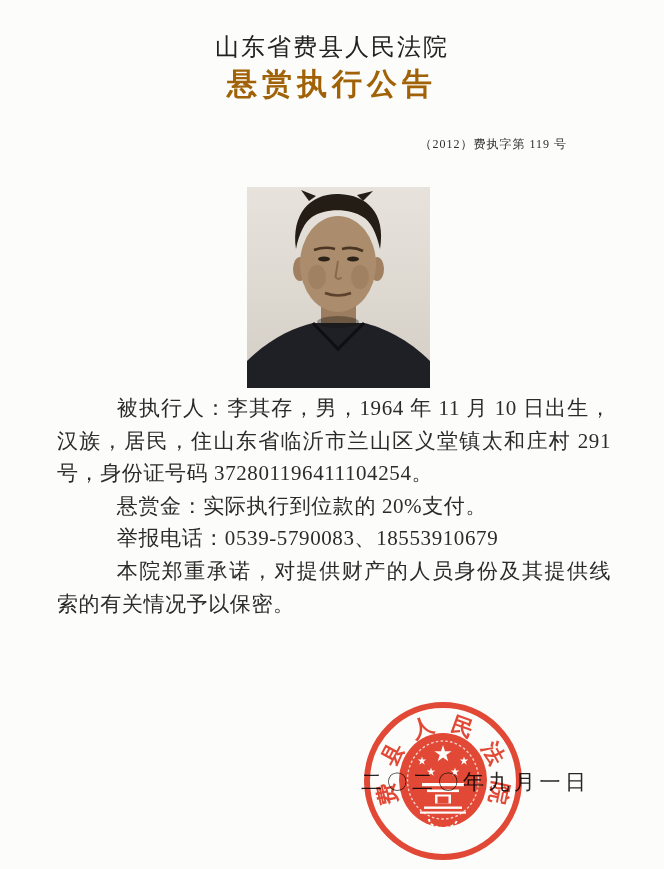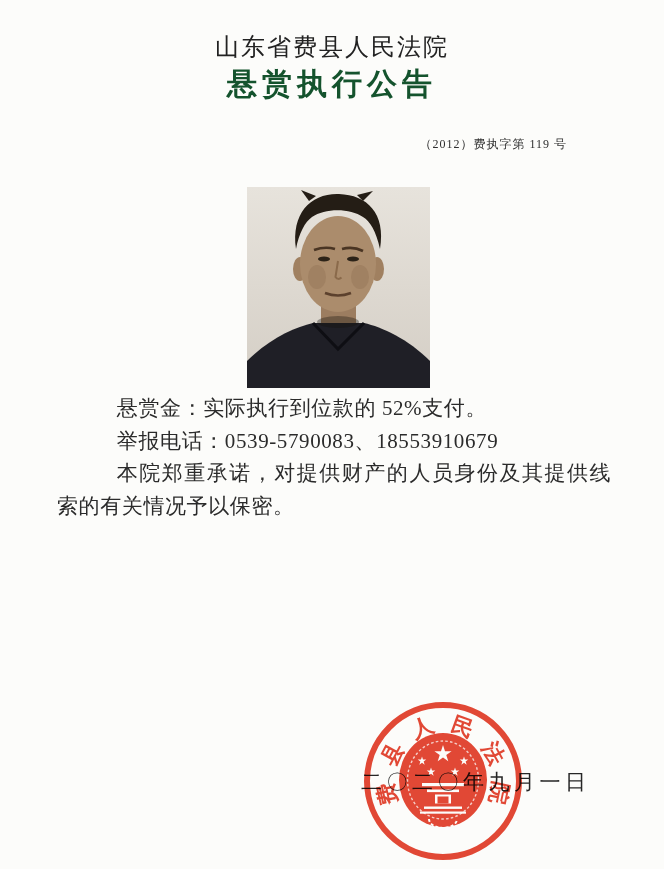--- a/index.html
+++ b/index.html
@@ -21,21 +21,21 @@
     font-size: 24px; font-weight: 500;
     letter-spacing: 2px;
     color: #222;
   }
   .notice-title {
     margin: 1px 0 0;
     text-align: center;
     font-size: 30px; font-weight: 700;
     letter-spacing: 5px;
     font-family: "Liberation Sans", "DejaVu Sans", sans-serif;
-    color: #14532d;
+    color: #a16207;
   }
   .case-number {
     margin-top: 31px;
     padding-right: 97px;
     text-align: right;
     font-size: 12px;
     letter-spacing: 1px;
     color: #2e2e2e;
   }
   .photo {
@@ -114,21 +114,22 @@
 
     <path d="M67,63 q11,-4 21,-1" stroke="#4a3523" stroke-width="2.6" fill="none"></path>
     <path d="M95,62 q11,-3 21,2" stroke="#4a3523" stroke-width="2.6" fill="none"></path>
     <ellipse cx="77" cy="72" rx="6" ry="2.6" fill="#2c2318"></ellipse>
     <ellipse cx="106" cy="72" rx="6" ry="2.6" fill="#2c2318"></ellipse>
     <path d="M91,74 L88.5,90 q2.5,3.5 6,0.5" stroke="#8a6a4b" stroke-width="2" fill="none"></path>
     <path d="M78,106 q13,5 26,0" stroke="#5c412d" stroke-width="2.6" fill="none"></path>
   </svg>
 
   <div class="body-text">
-      <p>悬赏金：实际执行到位款的 52%支付。</p>
+      <p>被执行人：李其存，男，1964 年 11 月 10 日出生，汉族，居民，住山东省临沂市兰山区义堂镇太和庄村 291 号，身份证号码 372801196411104254。</p>
+      <p>悬赏金：实际执行到位款的 20%支付。</p>
       <p>举报电话：0539-5790083、18553910679</p>
       <p>本院郑重承诺，对提供财产的人员身份及其提供线索的有关情况予以保密。</p>
     </div>
 
   <div class="date-line">二〇二〇年九月一日</div>
 
   <svg class="seal" viewBox="0 0 168 168" xmlns="http://www.w3.org/2000/svg" aria-hidden="true">
     <defs>
       <path id="star" d="M0,-9 L2.02,-2.78 L8.56,-2.78 L3.27,1.06 L5.29,7.28 L0,3.44 L-5.29,7.28 L-3.27,1.06 L-8.56,-2.78 L-2.02,-2.78 Z"></path>
     </defs>

